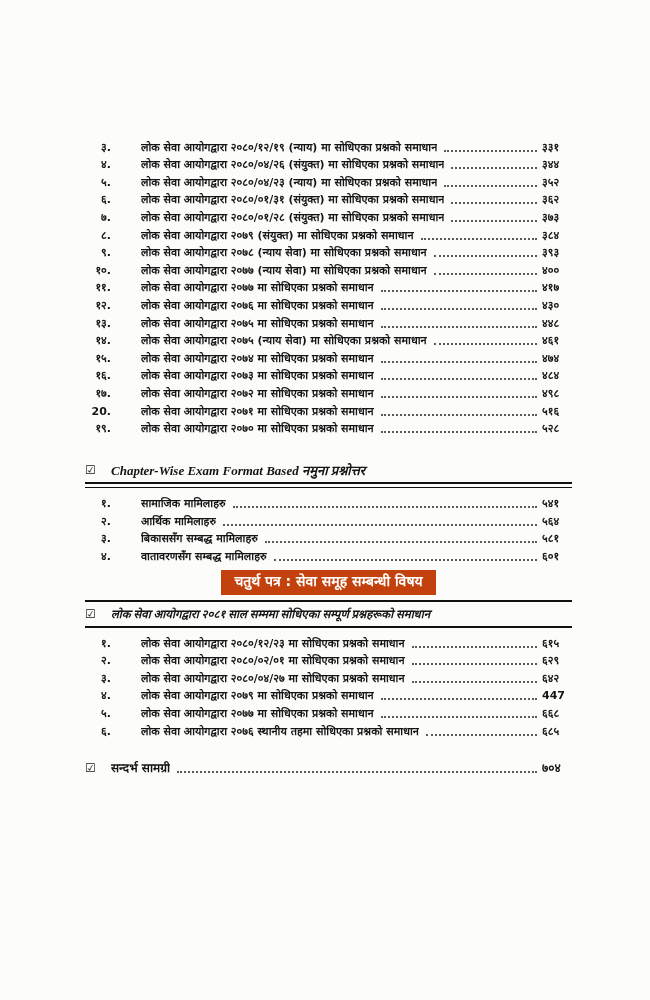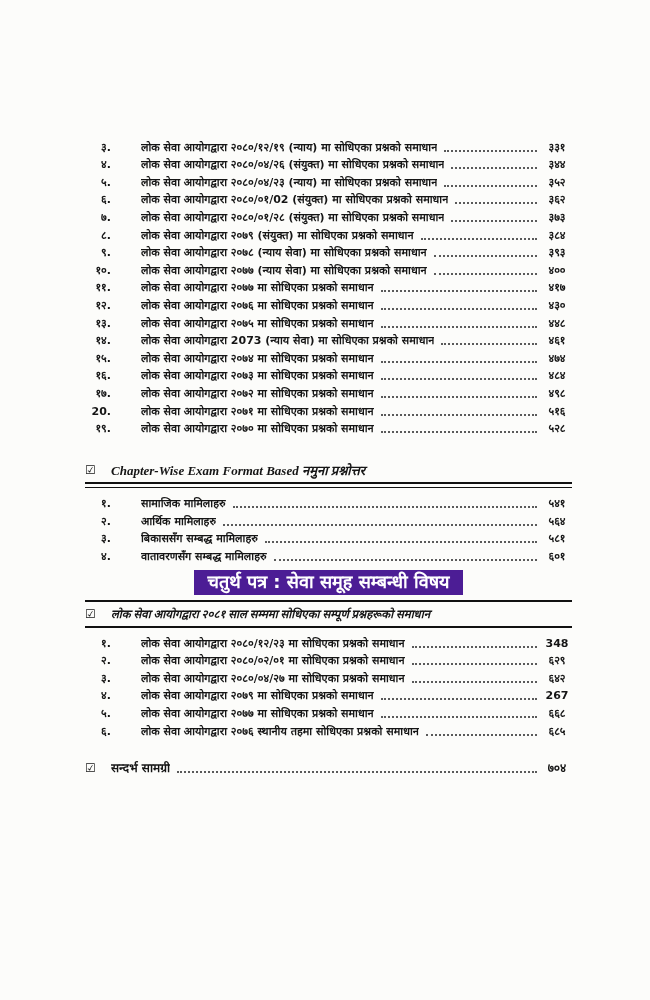--- a/index.html
+++ b/index.html
@@ -10,39 +10,39 @@
   }
   .content { position:absolute; left:85px; top:137px; width:487px; }
 
   .toc-row {
     display:flex; align-items:flex-end; height:17.6px;
     font-size:11px; font-weight:bold; white-space:nowrap; line-height:15px;
   }
   .num   { width:26px; text-align:right; flex:0 0 auto; }
   .title { margin-left:30px; flex:0 1 auto; overflow:hidden; }
   .leader{ flex:1 1 auto; min-width:8px; border-bottom:2px dotted #5a5a5a; margin:0 5px 3px 7px; }
-  .pagenum { flex:0 0 auto; min-width:30px; text-align:center; }
+  .pagenum { flex:0 0 auto; min-width:30px; text-align:left; }
 
   .check-header {
     display:flex; align-items:flex-end; margin-top:26px;
     font-weight:bold; font-style:italic; white-space:nowrap;
     font-size:13px; line-height:17px;
     font-family:"Liberation Serif","DejaVu Sans",serif;
   }
   .checkbox { width:26px; flex:0 0 auto; font-style:normal; font-size:12px;
     font-family:"DejaVu Sans",sans-serif; }
   .double-rule { margin-top:3px; border-top:2.5px solid #111; border-bottom:1.5px solid #111; height:2.5px; }
   .single-rule { margin-top:5px; border-top:2.2px solid #111; }
 
   .sub-list { margin-top:6px; }
 
   .banner-wrap { text-align:center; margin-top:6px; }
   .banner {
-    display:inline-block; background:#4c1d95; color:#ffffff;
-    font-weight:bold; font-size:18px; padding:3px 13px 5px; line-height:17px;
+    display:inline-block; background:#c2410c; color:#ffffff;
+    font-weight:bold; font-size:14px; padding:3px 13px 5px; line-height:17px;
   }
 
   .section-header { margin-top:4px; font-size:11.5px; }
   .section-header .checkbox { font-size:12px; }
 
   .ref-row {
     display:flex; align-items:flex-end; margin-top:21px;
     font-size:12px; font-weight:bold; white-space:nowrap; line-height:16px;
   }
   .ref-row .title { margin-left:0; }
@@ -72,21 +72,21 @@
 
         <div class="toc-row">
           <span class="num">५.</span>
           <span class="title">लोक सेवा आयोगद्वारा २०८०/०४/२३ (न्याय) मा सोधिएका प्रश्नको समाधान</span>
           <span class="leader"></span>
           <span class="pagenum">३५२</span>
         </div>
 
         <div class="toc-row">
           <span class="num">६.</span>
-          <span class="title">लोक सेवा आयोगद्वारा २०८०/०१/02 (संयुक्त) मा सोधिएका प्रश्नको समाधान</span>
+          <span class="title">लोक सेवा आयोगद्वारा २०८०/०१/३१ (संयुक्त) मा सोधिएका प्रश्नको समाधान</span>
           <span class="leader"></span>
           <span class="pagenum">३६२</span>
         </div>
 
         <div class="toc-row">
           <span class="num">७.</span>
           <span class="title">लोक सेवा आयोगद्वारा २०८०/०१/२८ (संयुक्त) मा सोधिएका प्रश्नको समाधान</span>
           <span class="leader"></span>
           <span class="pagenum">३७३</span>
         </div>
@@ -128,21 +128,21 @@
 
         <div class="toc-row">
           <span class="num">१३.</span>
           <span class="title">लोक सेवा आयोगद्वारा २०७५ मा सोधिएका प्रश्नको समाधान</span>
           <span class="leader"></span>
           <span class="pagenum">४४८</span>
         </div>
 
         <div class="toc-row">
           <span class="num">१४.</span>
-          <span class="title">लोक सेवा आयोगद्वारा 2073 (न्याय सेवा) मा सोधिएका प्रश्नको समाधान</span>
+          <span class="title">लोक सेवा आयोगद्वारा २०७५ (न्याय सेवा) मा सोधिएका प्रश्नको समाधान</span>
           <span class="leader"></span>
           <span class="pagenum">४६१</span>
         </div>
 
         <div class="toc-row">
           <span class="num">१५.</span>
           <span class="title">लोक सेवा आयोगद्वारा २०७४ मा सोधिएका प्रश्नको समाधान</span>
           <span class="leader"></span>
           <span class="pagenum">४७४</span>
         </div>
@@ -225,42 +225,42 @@
     </div>
 
     <div class="single-rule" style="margin-top:3px;"></div>
 
     <div class="sub-list" style="margin-top:5px;">
 
         <div class="toc-row">
           <span class="num">१.</span>
           <span class="title">लोक सेवा आयोगद्वारा २०८०/१२/२३ मा सोधिएका प्रश्नको समाधान</span>
           <span class="leader"></span>
-          <span class="pagenum">348</span>
+          <span class="pagenum">६१५</span>
         </div>
 
         <div class="toc-row">
           <span class="num">२.</span>
           <span class="title">लोक सेवा आयोगद्वारा २०८०/०२/०१ मा सोधिएका प्रश्नको समाधान</span>
           <span class="leader"></span>
           <span class="pagenum">६२९</span>
         </div>
 
         <div class="toc-row">
           <span class="num">३.</span>
           <span class="title">लोक सेवा आयोगद्वारा २०८०/०४/२७ मा सोधिएका प्रश्नको समाधान</span>
           <span class="leader"></span>
           <span class="pagenum">६४२</span>
         </div>
 
         <div class="toc-row">
           <span class="num">४.</span>
           <span class="title">लोक सेवा आयोगद्वारा २०७९ मा सोधिएका प्रश्नको समाधान</span>
           <span class="leader"></span>
-          <span class="pagenum">267</span>
+          <span class="pagenum">447</span>
         </div>
 
         <div class="toc-row">
           <span class="num">५.</span>
           <span class="title">लोक सेवा आयोगद्वारा २०७७ मा सोधिएका प्रश्नको समाधान</span>
           <span class="leader"></span>
           <span class="pagenum">६६८</span>
         </div>
 
         <div class="toc-row">

